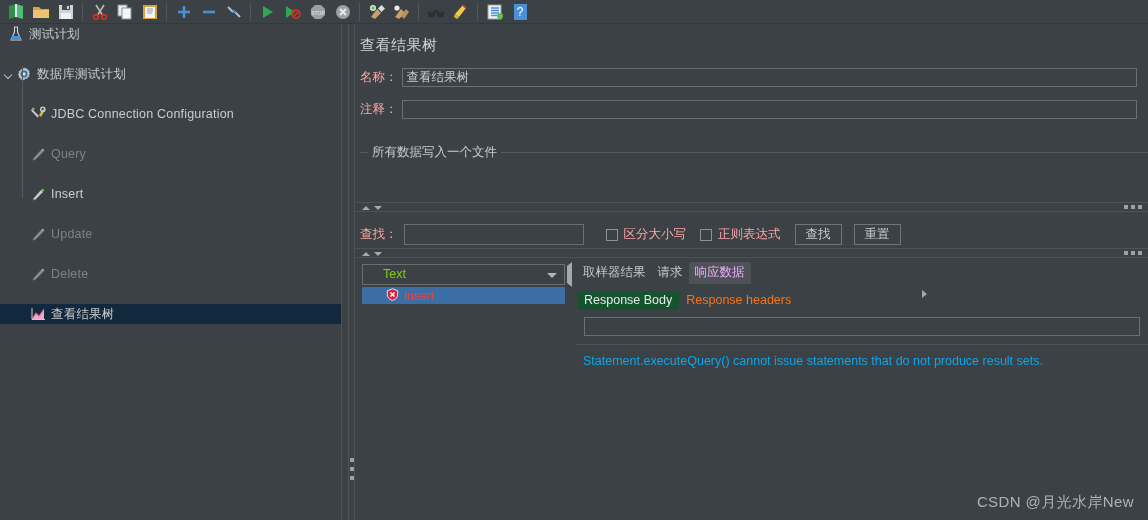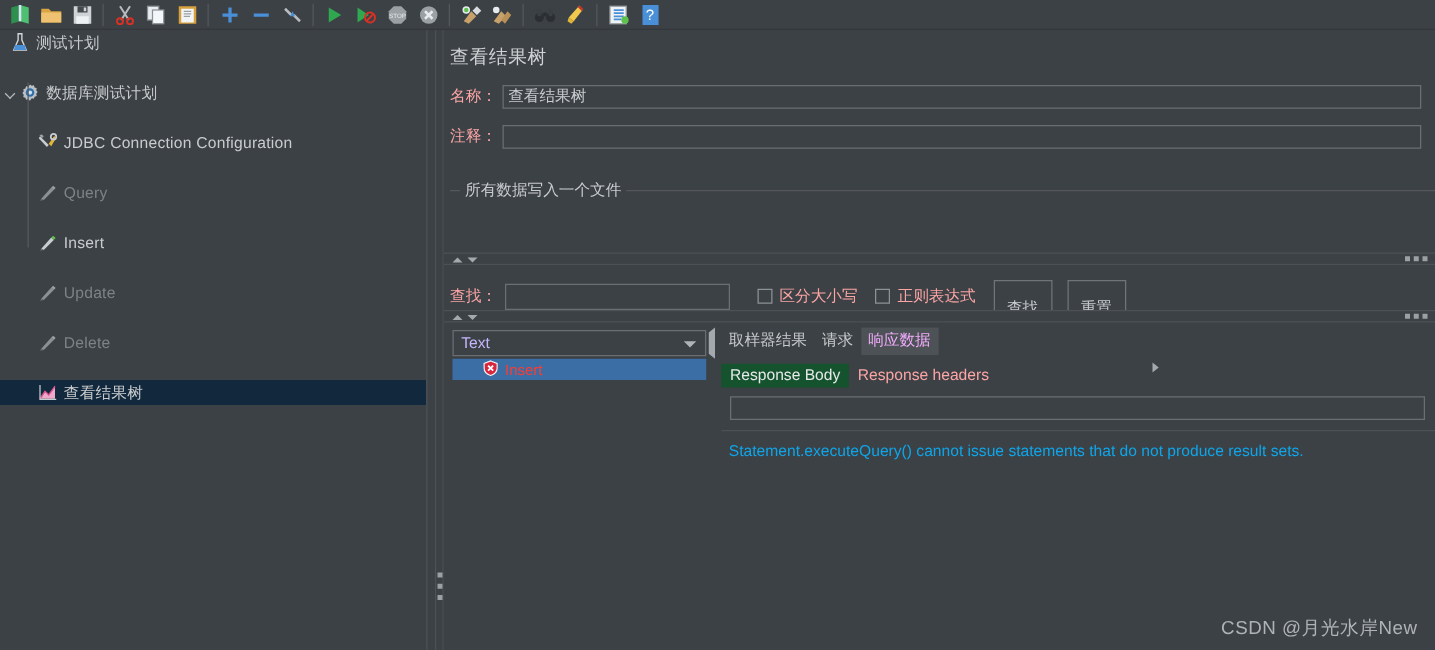--- a/index.html
+++ b/index.html
@@ -120,33 +120,33 @@
   .splitbar .dots i { width: 4px; height: 4px; background: #9aa0a4; display: block; }
 
   
   .search-row { position: absolute; left: 0; top: 196px; width: 793px; height: 26px; }
   .chk {
     width: 12px; height: 12px; border: 1px solid #8d9296; background: #3c4145;
     display: inline-block; box-sizing: border-box;
   }
   .btn {
     border: 1px solid #6f7478; background: #3c4145; color: #c9ccce;
-    font-size: 12.5px; height: 21px; padding: 12px 10px;
+    font-size: 12.5px; height: 21px; padding: 0 10px;
     font-family: "Liberation Sans", sans-serif; box-sizing: border-box;
     line-height: 19px;
   }
 
   
   .results-col {
     position: absolute; left: 7px; top: 240px; width: 203px; height: 280px;
   }
   .combo {
     position: relative; width: 203px; height: 21px; box-sizing: border-box;
     border: 1px solid #6a6f73; background: #3c4145;
-    font-size: 12.5px; color: #c4b5fd; line-height: 19px; padding-left: 6px;
+    font-size: 12.5px; color: #84cc16; line-height: 19px; padding-left: 20px;
   }
   .combo .caret {
     position: absolute; right: 7px; top: 8px;
     width: 0; height: 0; border-left: 5px solid transparent;
     border-right: 5px solid transparent; border-top: 5px solid #b0b4b8;
   }
   .res-item {
     margin-top: 2px; width: 203px; height: 17px; background: #3a6ea5;
     display: flex; align-items: center; padding-left: 22px; box-sizing: border-box;
     font-size: 12px; color: #ff3b30;
@@ -164,21 +164,21 @@
   
   .tabs-outer { position: absolute; left: 222px; top: 238px; width: 571px; height: 282px; }
   .tabrow { display: flex; align-items: flex-end; height: 22px; }
   .tab {
     font-size: 12.5px; color: #c6c9cb; padding: 2px 6px 3px 6px;
     background: transparent; white-space: nowrap;
   }
   .tab.active { background: #4d5256; color: #f0abfc; }
   .subtabrow { display: flex; align-items: flex-end; height: 22px; margin-top: 4px; }
   .subtab {
-    font-size: 12.5px; color: #fca5a5; padding: 2px 7px 3px 7px; white-space: nowrap;
+    font-size: 12.5px; color: #f97316; padding: 2px 7px 3px 7px; white-space: nowrap;
   }
   .subtab.active { background: #14532d; color: #e6e9eb; }
   .resp-search {
     margin-top: 7px; margin-left: 7px; width: 556px; height: 19px;
     border: 1px solid #6a6f73; background: #3c4145; box-sizing: border-box;
   }
   .resp-divider { margin-top: 8px; width: 571px; height: 1px; background: #4c5156; }
   .resp-body {
     margin-top: 9px; margin-left: 6px;
     font-size: 12.5px; color: #0ea5e9; white-space: nowrap;

